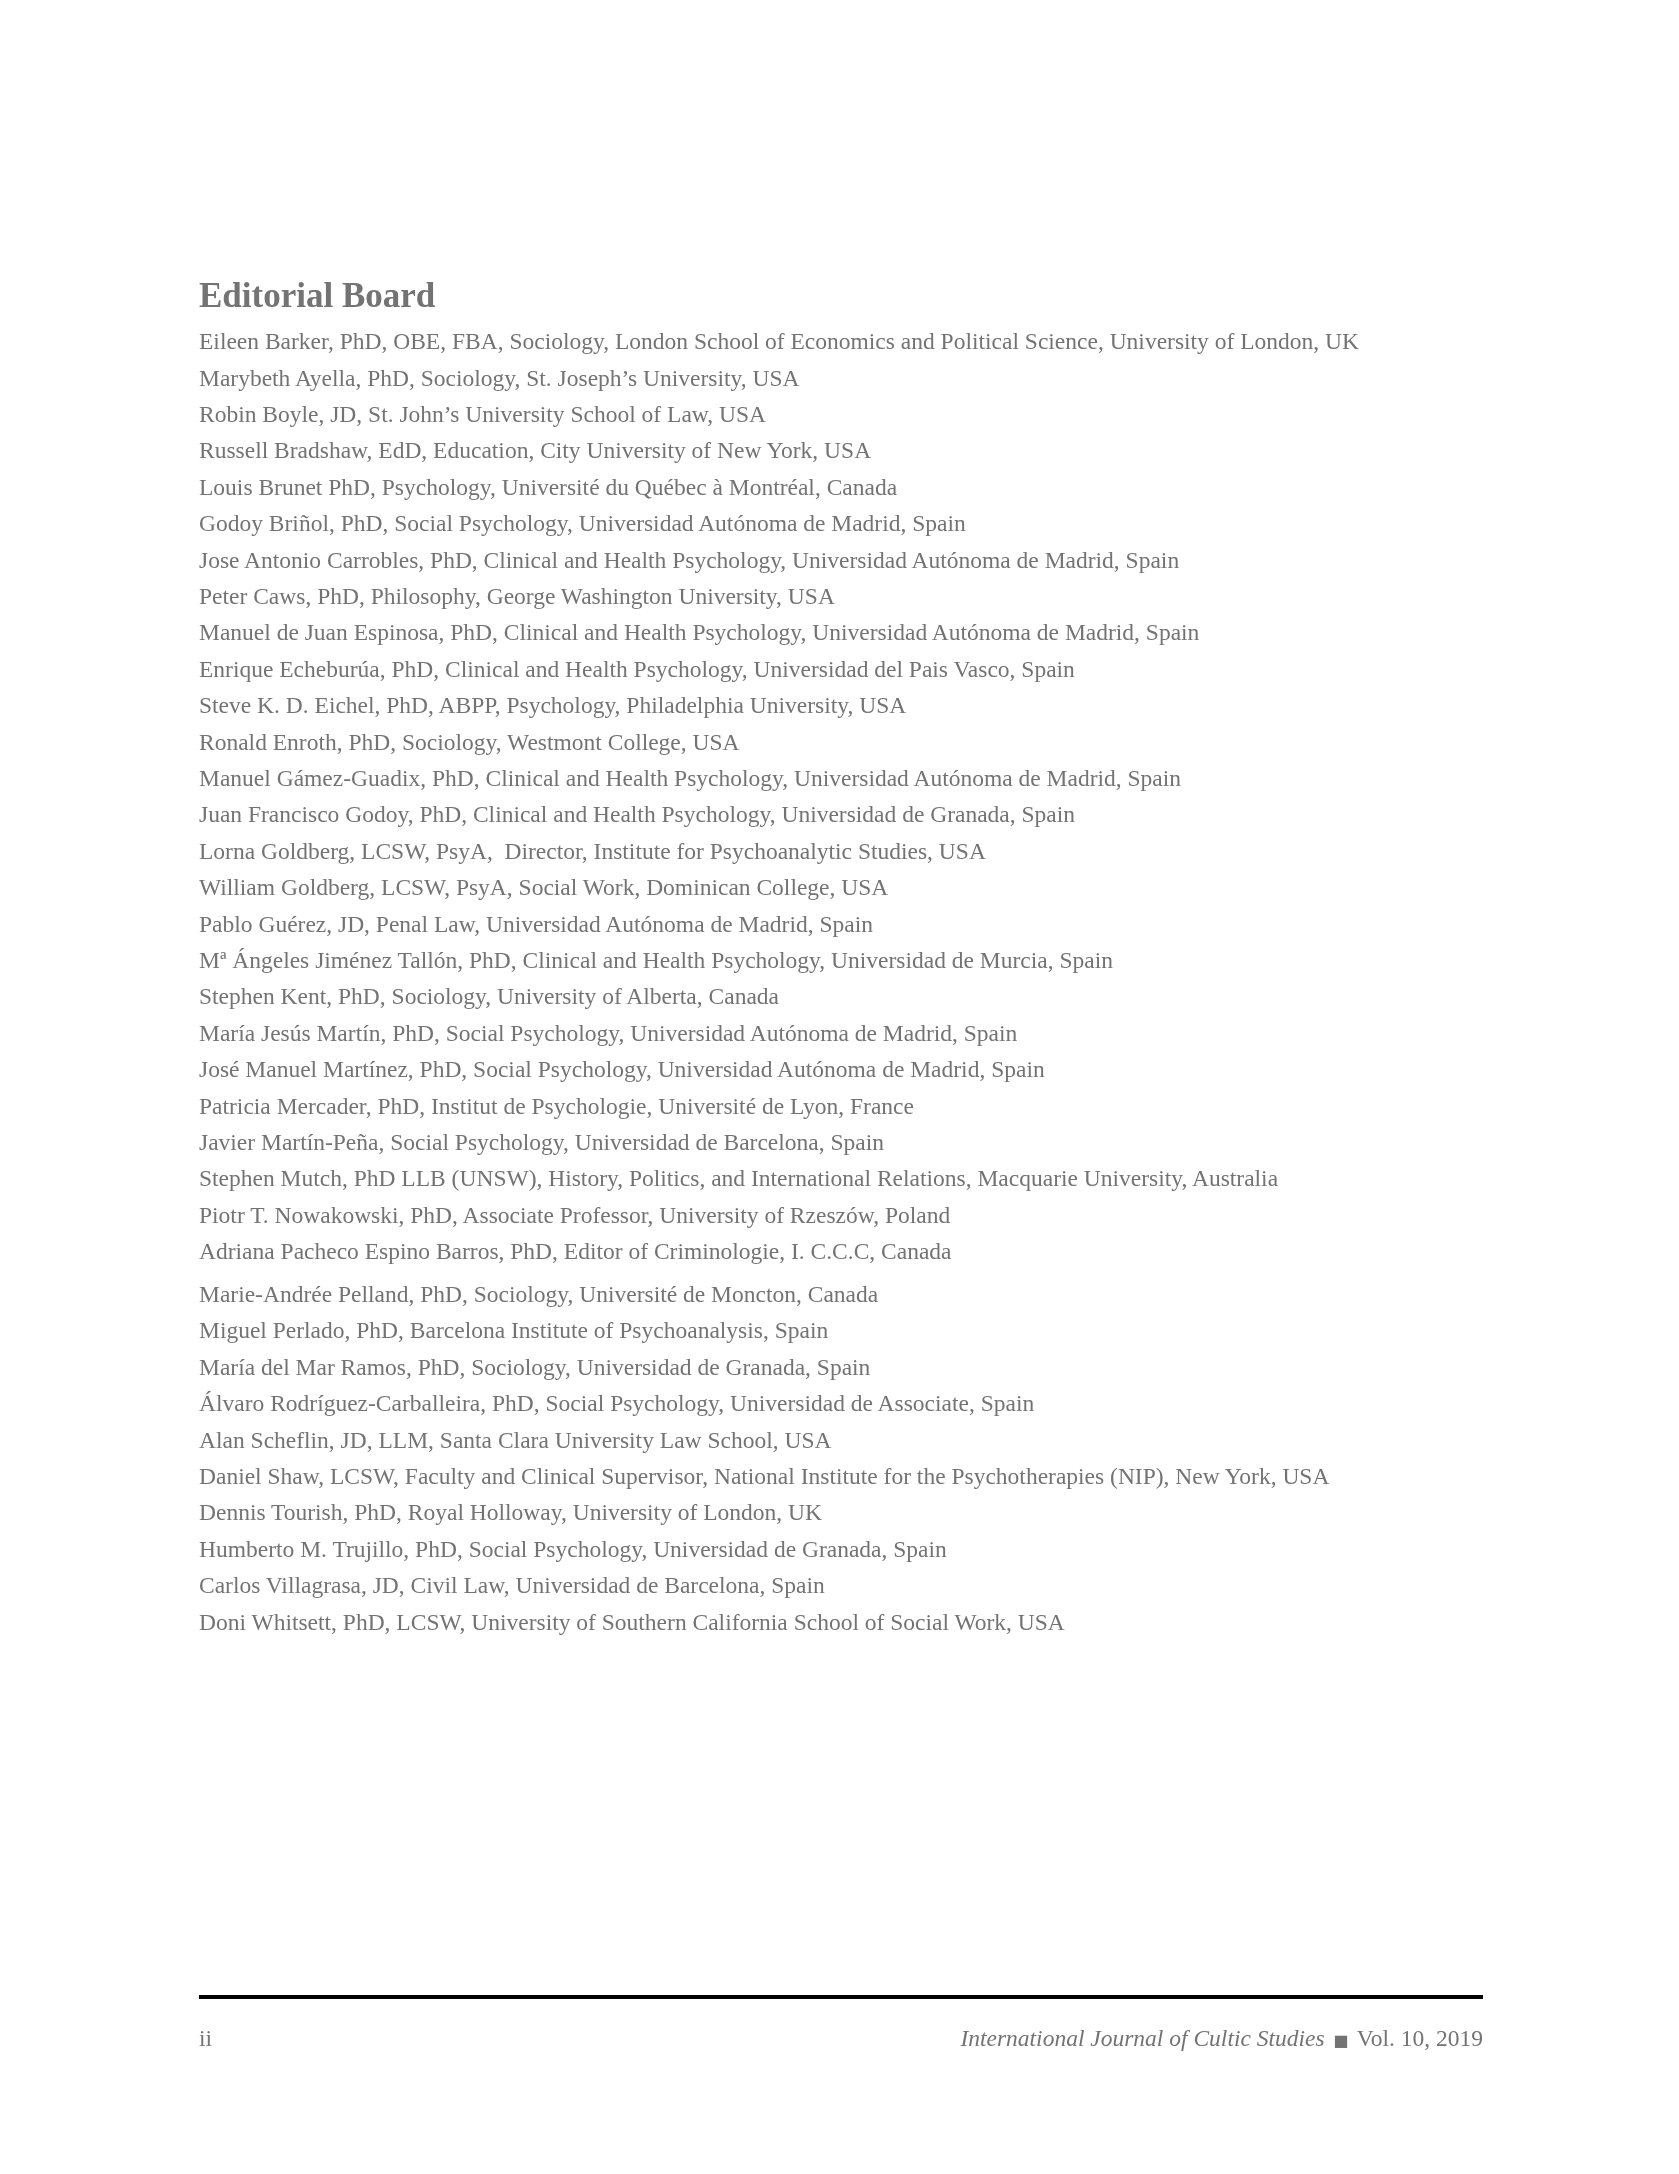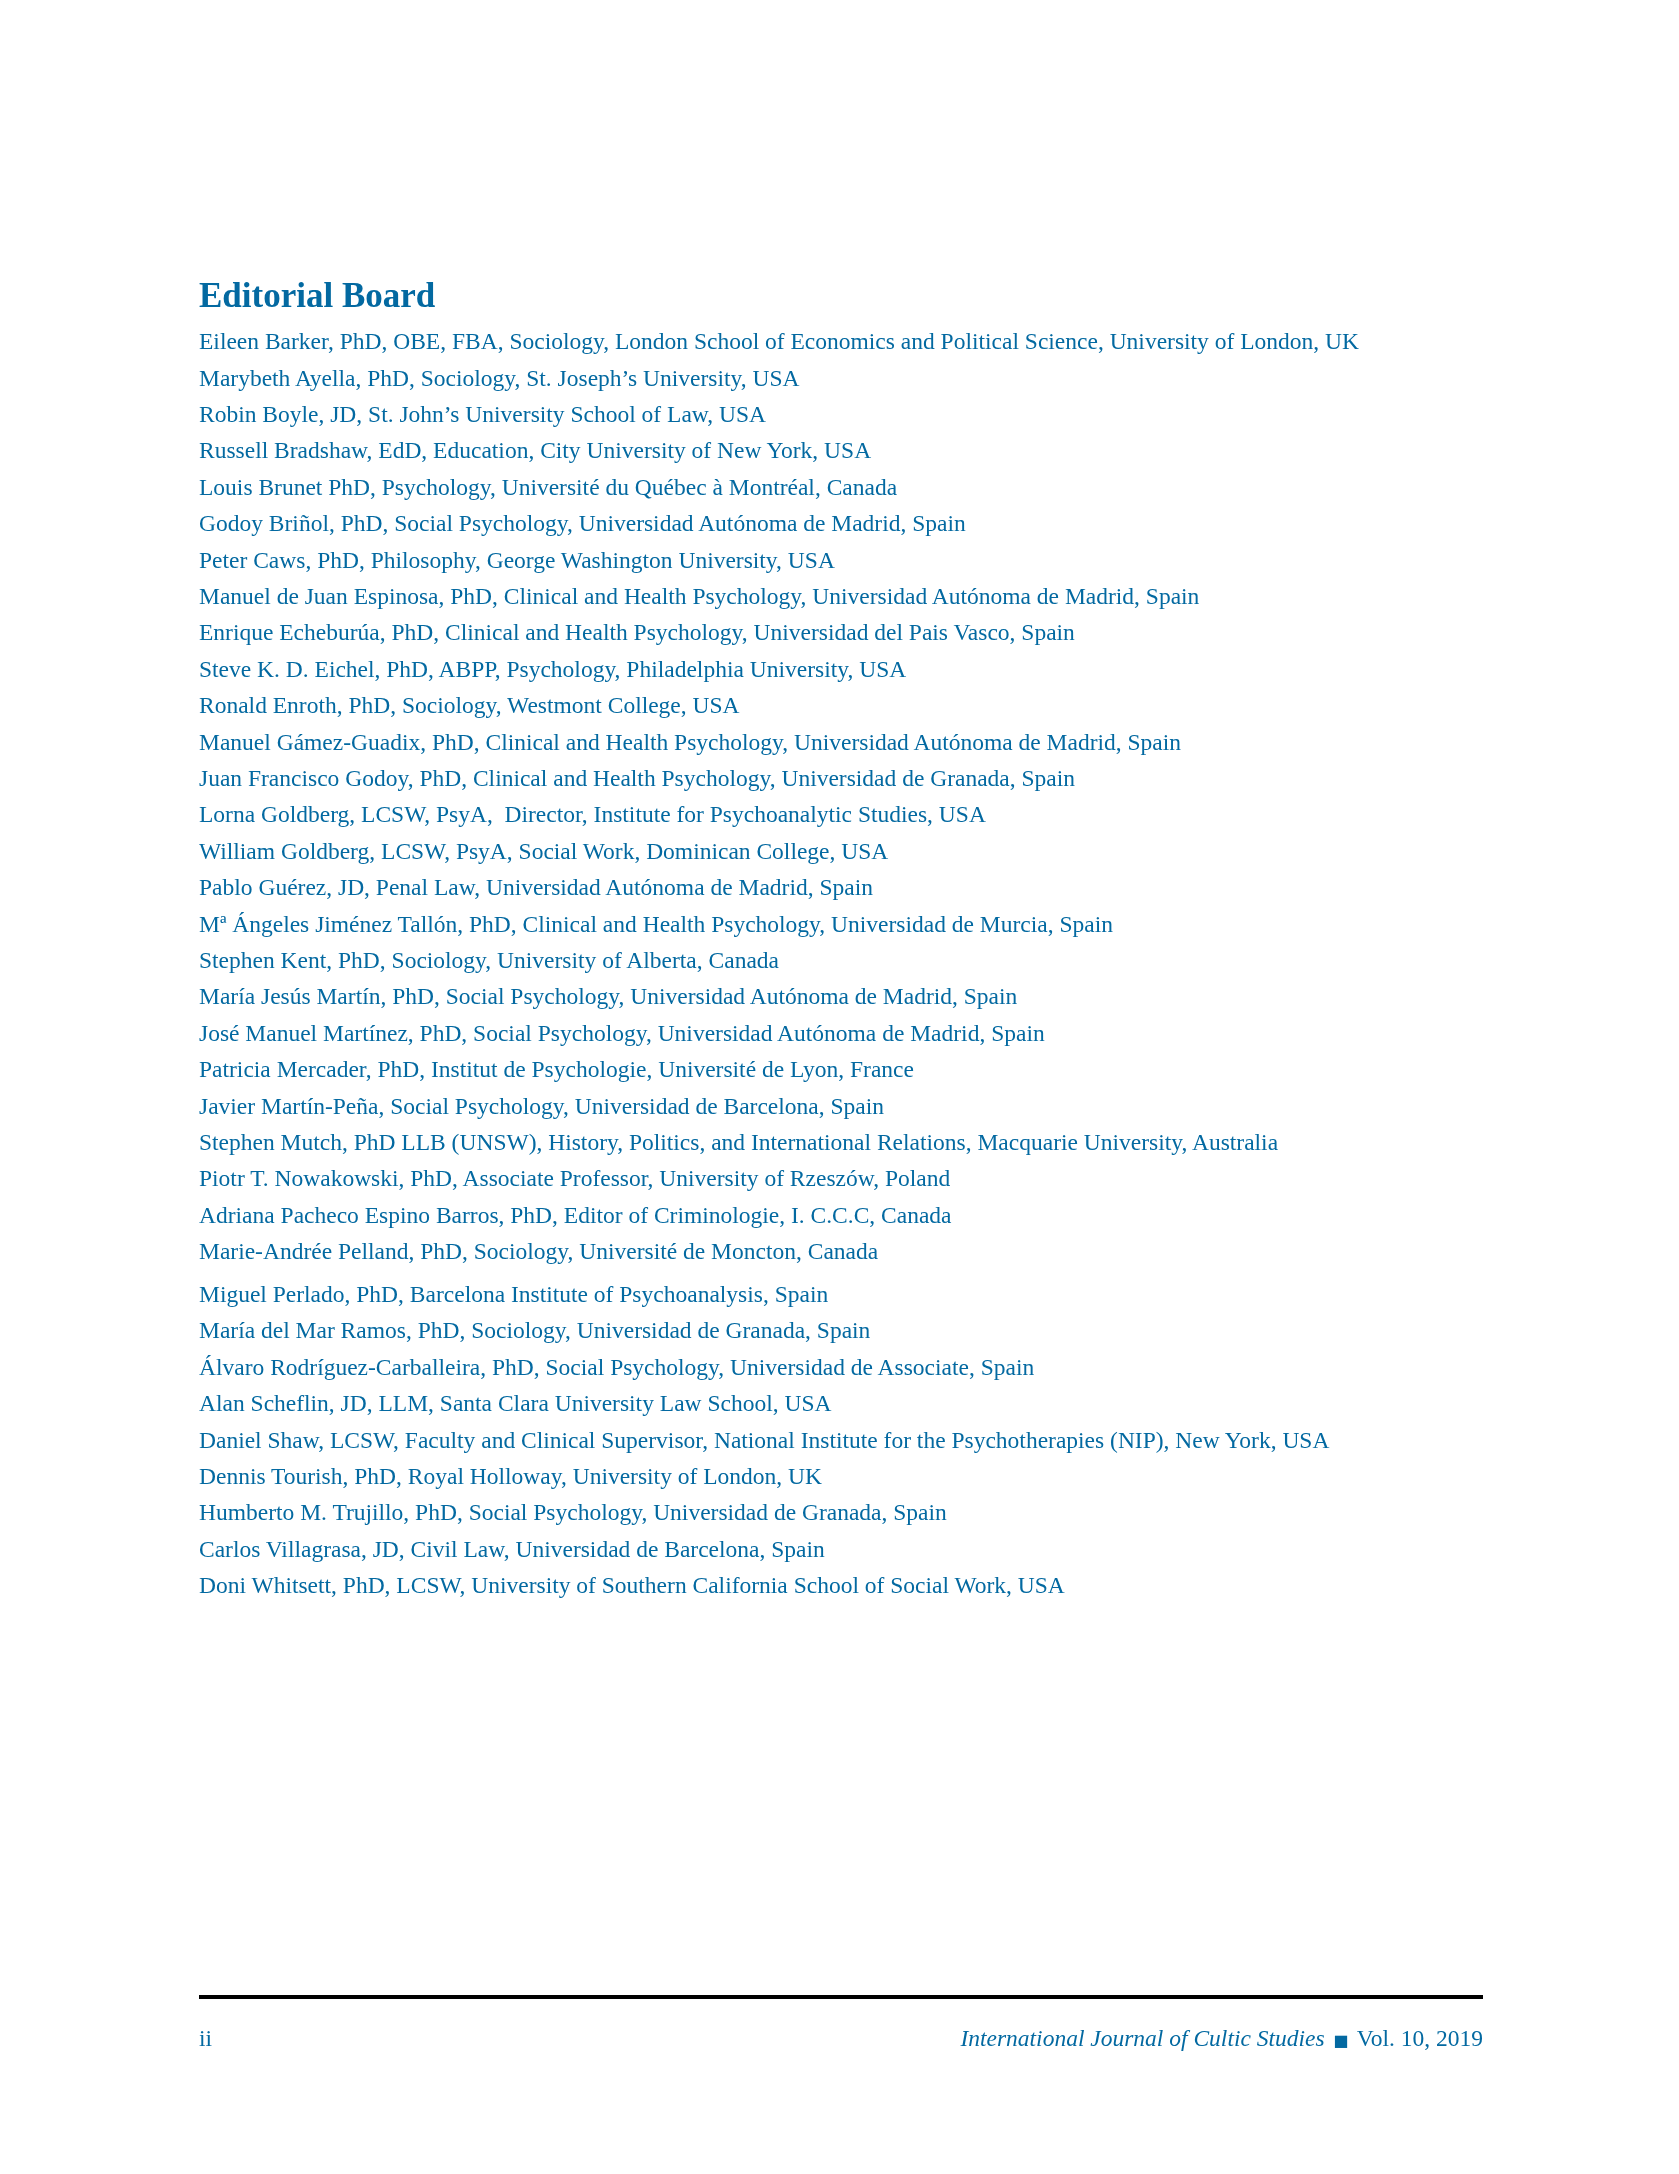--- a/index.html
+++ b/index.html
@@ -1,21 +1,21 @@
 <!DOCTYPE html>
 <html style="font-size:15px"><head>
 <meta charset="utf-8">
 <style>
   html,body{margin:0;padding:0;background:#ffffff;}
   .page{
     position:relative;
     width:1680px;
     height:2174px;
     background:#ffffff;
-    color:#0369a1;
+    color:#737373;
     font-family:"Liberation Serif","DejaVu Serif",serif;
     overflow:hidden;
   }
   .content{
     position:absolute;
     left:199px;
     top:0;
     width:1286px;
   }
   .title{
@@ -63,20 +63,21 @@
 <div class="page">
   <div class="content">
     <h1 class="title">Editorial Board</h1>
     <div class="board-list">
         <p class="member">Eileen Barker, PhD, OBE, FBA, Sociology, London School of Economics and Political Science, University of London, UK</p>
         <p class="member">Marybeth Ayella, PhD, Sociology, St. Joseph’s University, USA</p>
         <p class="member">Robin Boyle, JD, St. John’s University School of Law, USA</p>
         <p class="member">Russell Bradshaw, EdD, Education, City University of New York, USA</p>
         <p class="member">Louis Brunet PhD, Psychology, Université du Québec à Montréal, Canada</p>
         <p class="member">Godoy Briñol, PhD, Social Psychology, Universidad Autónoma de Madrid, Spain</p>
+        <p class="member">Jose Antonio Carrobles, PhD, Clinical and Health Psychology, Universidad Autónoma de Madrid, Spain</p>
         <p class="member">Peter Caws, PhD, Philosophy, George Washington University, USA</p>
         <p class="member">Manuel de Juan Espinosa, PhD, Clinical and Health Psychology, Universidad Autónoma de Madrid, Spain</p>
         <p class="member">Enrique Echeburúa, PhD, Clinical and Health Psychology, Universidad del Pais Vasco, Spain</p>
         <p class="member">Steve K. D. Eichel, PhD, ABPP, Psychology, Philadelphia University, USA</p>
         <p class="member">Ronald Enroth, PhD, Sociology, Westmont College, USA</p>
         <p class="member">Manuel Gámez-Guadix, PhD, Clinical and Health Psychology, Universidad Autónoma de Madrid, Spain</p>
         <p class="member">Juan Francisco Godoy, PhD, Clinical and Health Psychology, Universidad de Granada, Spain</p>
         <p class="member">Lorna Goldberg, LCSW, PsyA,  Director, Institute for Psychoanalytic Studies, USA</p>
         <p class="member">William Goldberg, LCSW, PsyA, Social Work, Dominican College, USA</p>
         <p class="member">Pablo Guérez, JD, Penal Law, Universidad Autónoma de Madrid, Spain</p>

